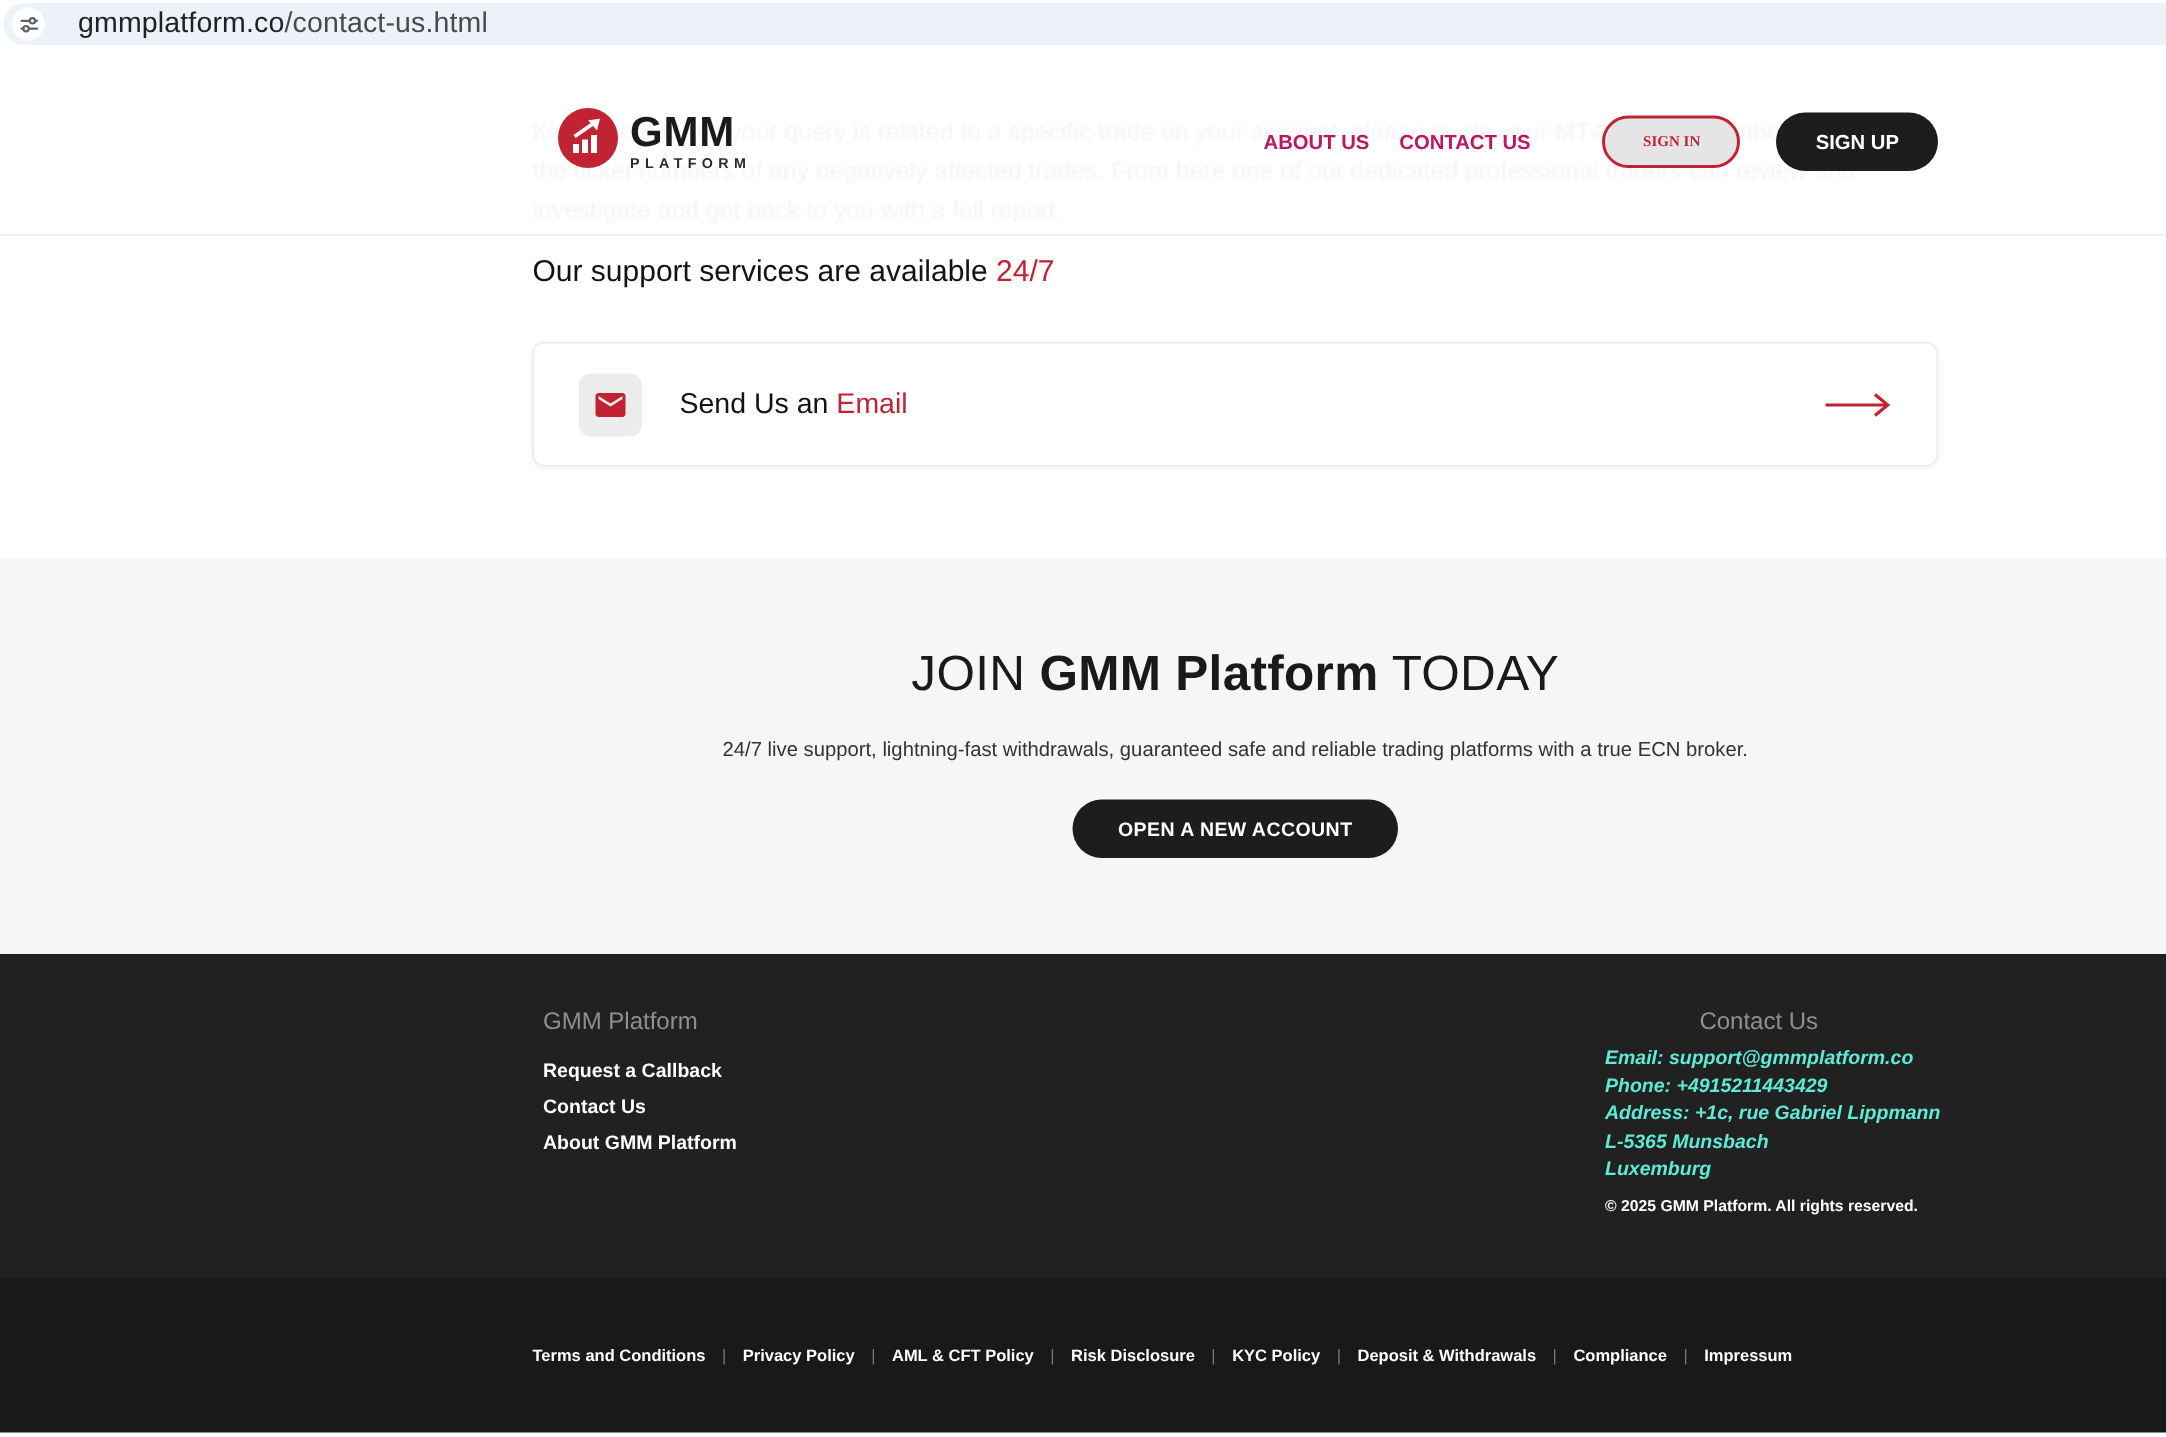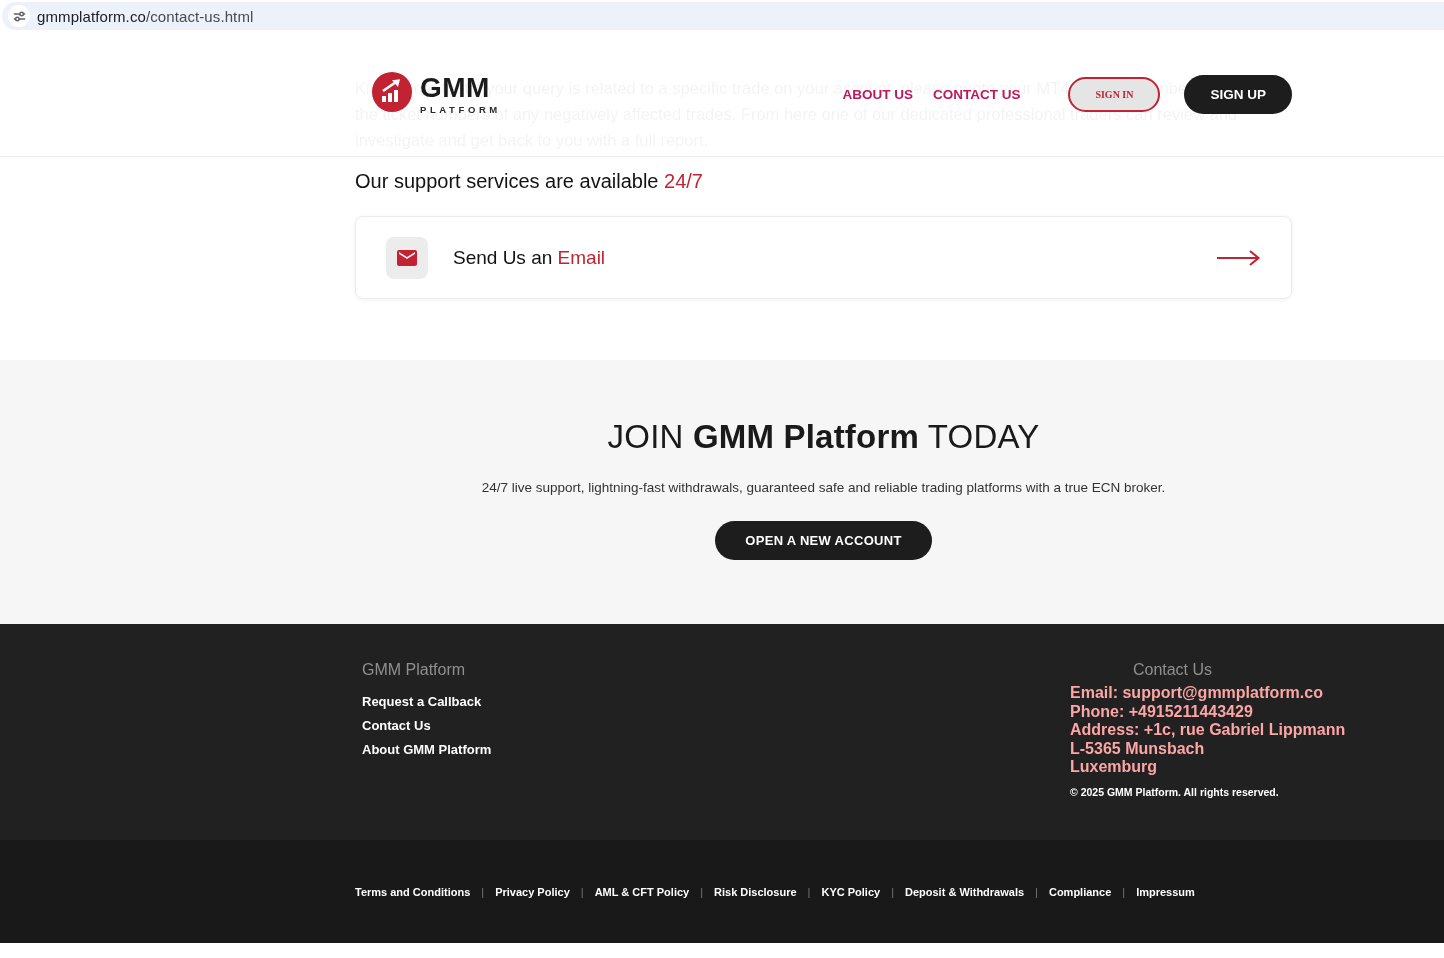--- a/index.html
+++ b/index.html
@@ -20,21 +20,21 @@
   }
   .omnibox{
     position:absolute;left:2px;right:0;top:2px;height:28px;
     background:#edf1fa;border-radius:14px 0 0 14px;
     display:flex;align-items:center;
   }
   .tune-badge{
     width:22px;height:22px;border-radius:50%;background:#ffffff;
     margin-left:6px;display:flex;align-items:center;justify-content:center;
   }
-  .url-text{font-size:15px;color:#202124;margin-left:7px;letter-spacing:.1px;text-align:right;}
+  .url-text{font-size:19px;color:#202124;margin-left:22px;letter-spacing:.1px;text-align:right;}
   .url-text .path{color:#474b4f;}
   
   .header-zone{position:relative;height:125px;border-bottom:1px solid #ececec;background:#fff;}
   .ghost-text{
     position:absolute;left:355px;top:43px;width:940px;
     font-size:16.5px;line-height:26px;color:#1a1a1a;
     opacity:.24;filter:blur(.7px);z-index:0;
   }
   .site-header{
     position:absolute;inset:0;z-index:1;
@@ -56,21 +56,21 @@
   .btn-signup{
     margin-left:4px;padding:12px 26px;border:none;border-radius:21px;
     background:var(--dark);color:#fff;font-size:13.5px;font-weight:700;cursor:pointer;
     font-family:"Liberation Sans",sans-serif;
   }
   
   .content-shell{margin-left:355px;width:937px;}
   .support-line{margin-top:13px;font-size:20px;color:#131313;}
   .red{color:var(--red);}
   .email-card{
-    margin-top:23px;height:83px;background:#fff;border:1px solid #ececec;border-radius:8px;
+    margin-top:35px;height:83px;background:#fff;border:1px solid #ececec;border-radius:8px;
     box-shadow:0 1px 5px rgba(0,0,0,.06);
     display:flex;align-items:center;padding:0 30px;cursor:pointer;
   }
   .mail-badge{
     width:42px;height:42px;border-radius:8px;background:#ececec;
     display:flex;align-items:center;justify-content:center;margin-right:25px;
   }
   .email-card-text{font-size:19px;color:#131313;}
   .card-arrow{margin-left:auto;display:flex;align-items:center;}
   
@@ -91,21 +91,21 @@
   .fcol-1{left:7px;}
   .fcol-2{left:243px;}
   .fcol-3{left:715px;width:205px;}
   .fcol-heading{font-size:16px;color:#8f8f8f;font-weight:400;}
   .fcol-3 .fcol-heading{text-align:center;}
   .flink-list{list-style:none;margin-top:11px;}
   .flink-list li{
     font-size:13px;font-weight:700;color:#ffffff;line-height:24px;cursor:pointer;white-space:nowrap;
   }
   .fcontact-list{list-style:none;margin-top:5px;}
-  .fcontact-list li{font-size:16px;font-weight:700;color:#fca5a5;line-height:18.5px;white-space:nowrap;}
+  .fcontact-list li{font-size:13px;font-weight:700;color:#5eead4;line-height:18.5px;white-space:nowrap;font-style:italic;}
   .fcopyright{margin-top:9px;font-size:10.5px;font-weight:700;color:#fff;text-align:center;white-space:nowrap;}
   
   .legal-bar{height:103px;background:#191919;display:flex;align-items:center;}
   .legal-list{
     list-style:none;margin-left:355px;display:flex;align-items:flex-end;
   }
   .legal-list li{
     font-size:11px;font-weight:700;color:#fff;cursor:pointer;white-space:nowrap;
   }
   .legal-list li + li::before{

